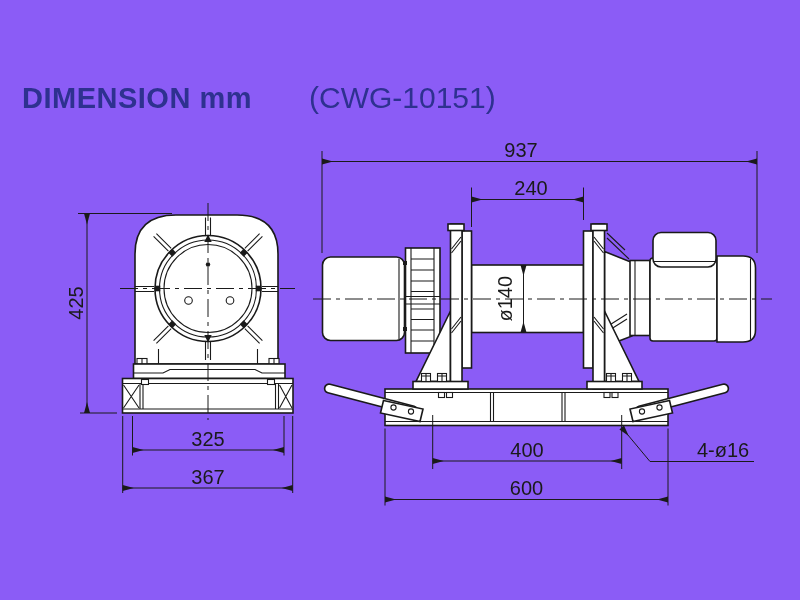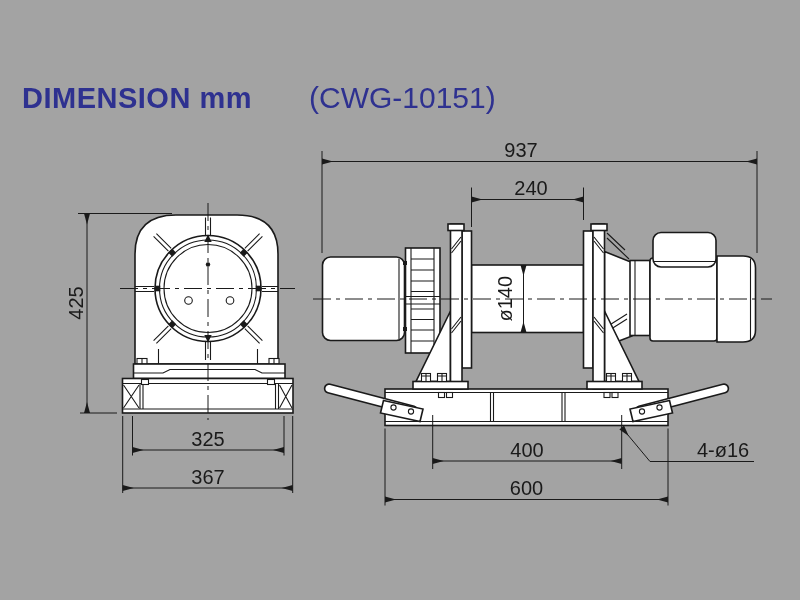--- a/index.html
+++ b/index.html
@@ -1,18 +1,18 @@
 <!DOCTYPE html>
 <html style="--line: #1a1a1a; --title: #2e3190;"><head>
 <meta charset="utf-8">
 <style>
   :root { --line: #1a1a1a; --title: #2e3190; }
   html,body { margin:0; padding:0; background:#fff; }
   .canvas {
-    position:relative; width:800px; height:600px; background:#a3a3a3;
+    position:relative; width:800px; height:600px; background:#8b5cf6;
     font-family:"Liberation Sans", sans-serif; overflow:hidden;
   }
   svg { position:absolute; inset:0; }
   .olf { fill:#fff;  stroke:var(--line); stroke-width:1.6; }
   .d   { fill:none; stroke:var(--line); stroke-width:1.1; }
   .df  { fill:#fff; stroke:var(--line); stroke-width:1.1; }
   .dim { fill:none; stroke:var(--line); stroke-width:1; }
   .cl  { fill:none; stroke:var(--line); stroke-width:1; stroke-dasharray:18 5 4 5; }
   .blk { fill:var(--line); stroke:none; }
   #arr path { fill:var(--line); }

